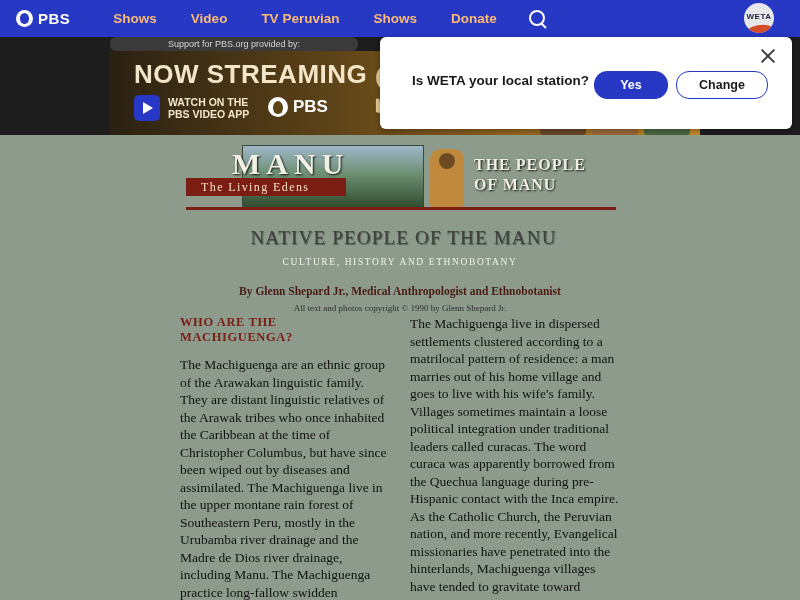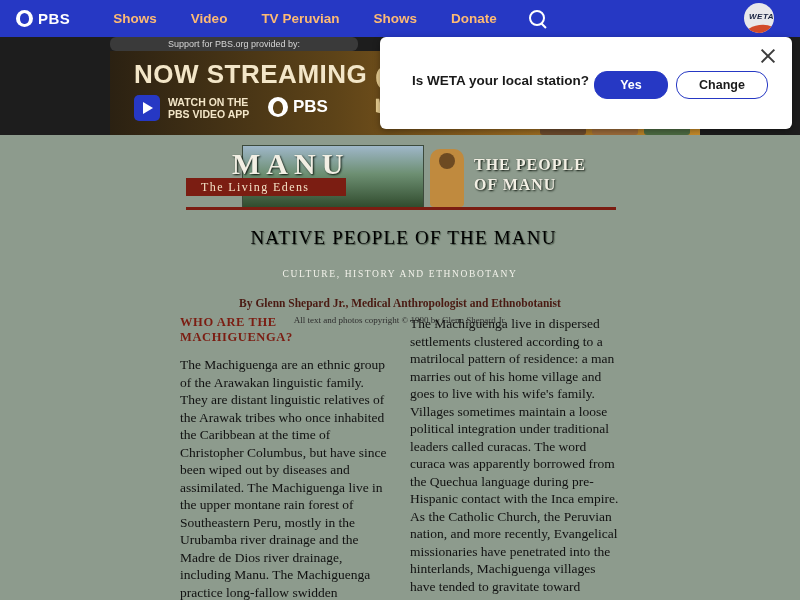--- a/index.html
+++ b/index.html
@@ -78,22 +78,21 @@
     background: #ffffff;
     transform: rotate(45deg);
     transform-origin: left center;
   }
   .station-badge {
     position: absolute;
     right: 18px;
     top: 3px;
     width: 46px;
     height: 32px;
-    text-align: right;
-    font-style: italic;
+    text-align: center;
   }
   .station-badge .circle {
     width: 30px; height: 30px;
     border-radius: 50%;
     background: #e8e8ea;
     margin: 0 auto;
     position: relative;
     overflow: hidden;
   }
   .station-badge .circle .label {
@@ -370,30 +369,30 @@
   .title-block {
     position: absolute;
     left: 0; top: 92px;
     width: 800px;
     text-align: center;
   }
   .title-block .t1 {
     font-family: "Liberation Serif", serif;
     font-size: 19px;
     letter-spacing: 1.2px;
-    color: #000000;
+    color: #404040;
     text-shadow: 1px 1px 1px #4b5a4b;
     margin-left: 7px;
   }
   .title-block .t2 {
     font-family: "Liberation Serif", serif;
     font-size: 9.5px;
     letter-spacing: 1.6px;
     color: #f2f2ea;
-    margin-top: 20px;
+    margin-top: 8px;
   }
   .title-block .byline {
     margin-top: 18px;
     font-family: "Liberation Serif", serif;
     font-size: 11.5px;
     font-weight: bold;
     color: #4a1a12;
   }
   .title-block .copyright {
     margin-top: 6px;

